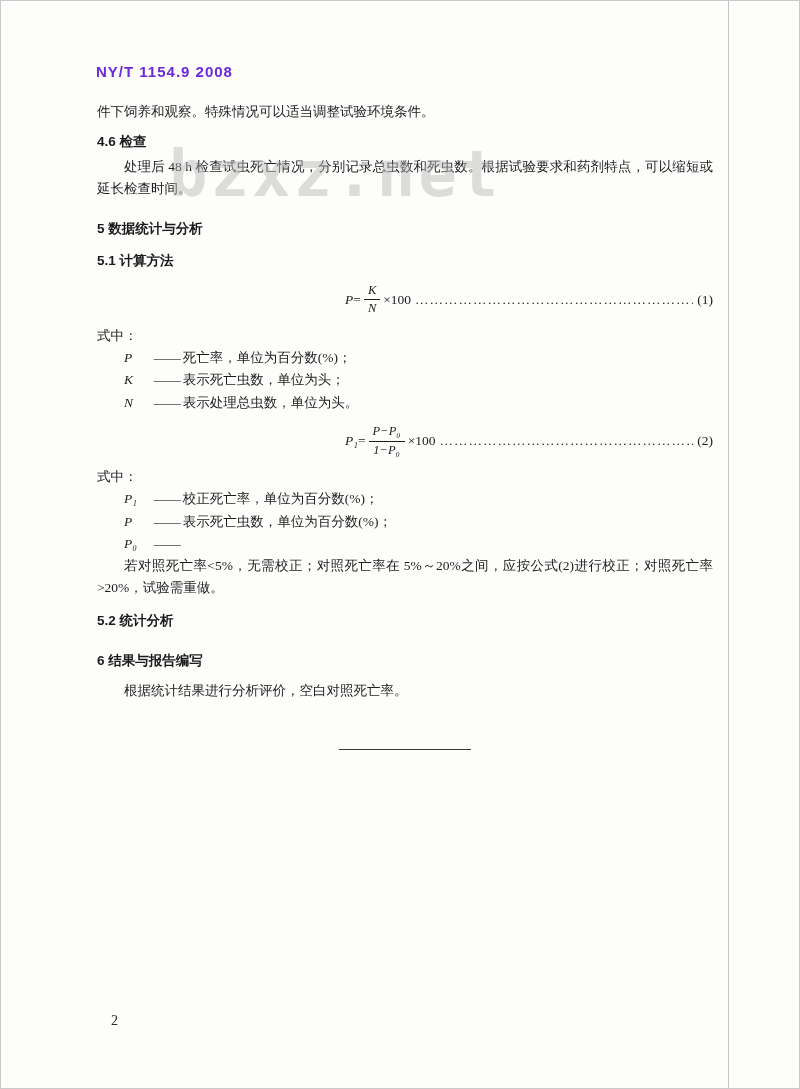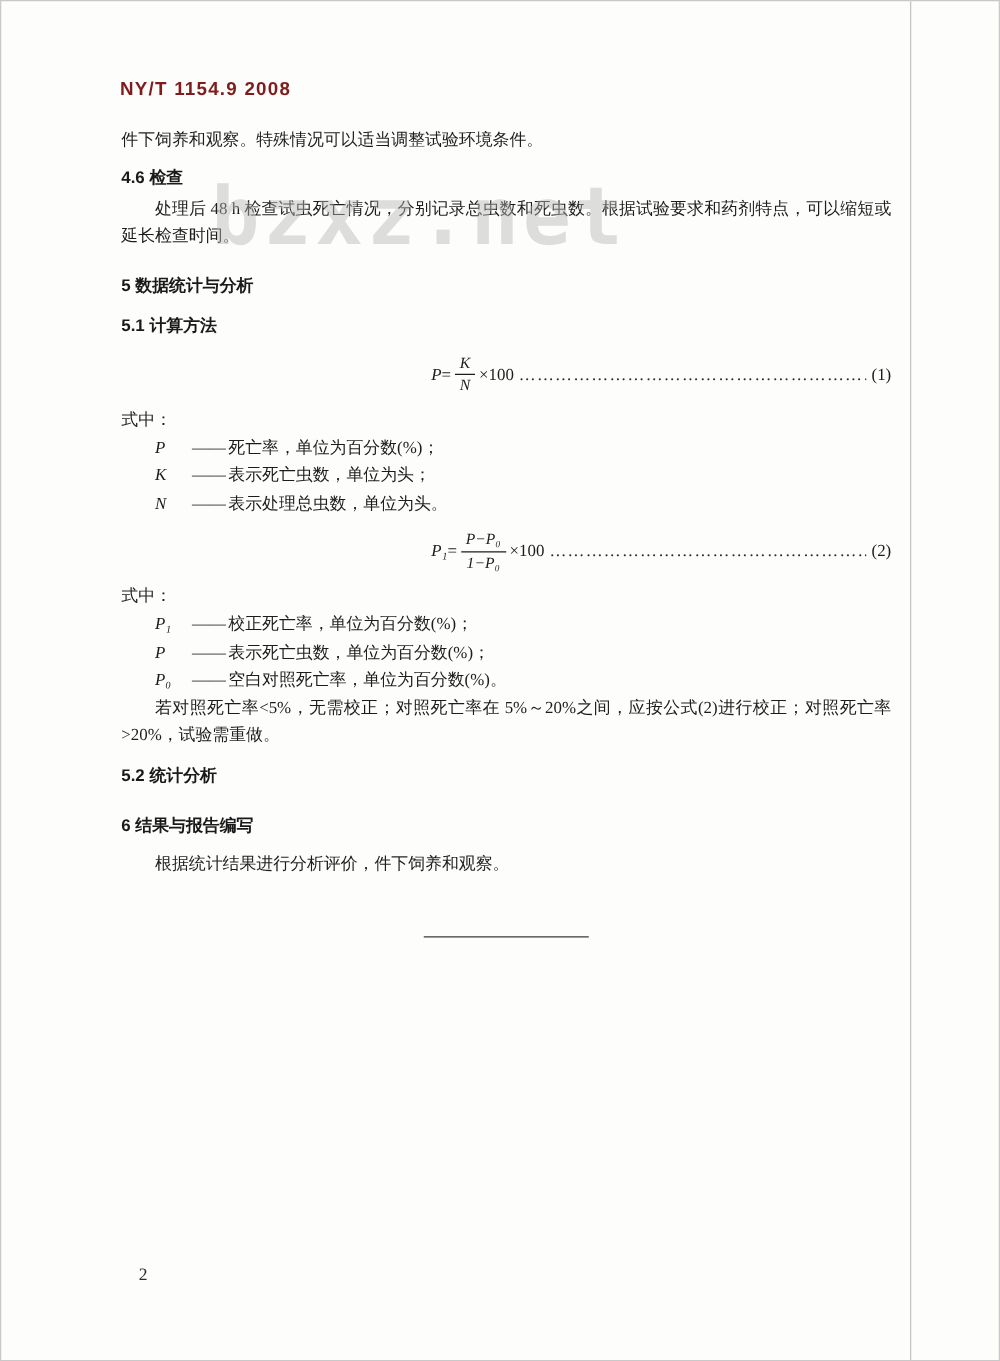--- a/index.html
+++ b/index.html
@@ -32,21 +32,21 @@
     z-index: 2;
     pointer-events: none;
     user-select: none;
   }
   .doc-header {
     position: absolute;
     top: 62px; left: 95px;
     font-family: "Liberation Sans", sans-serif;
     font-size: 15px;
     font-weight: bold;
-    color: #7f1d1d;
+    color: #6d28d9;
     letter-spacing: 1px;
   }
   .content {
     position: absolute;
     top: 100px; left: 96px;
     width: 616px;
     font-size: 13.5px;
     line-height: 1.65;
     text-align: justify;
     z-index: 1;
@@ -187,29 +187,28 @@
       <span>校正死亡率，单位为百分数(%)；</span>
     </div>
     <div class="def-row">
       <span class="sym">P</span>
       <span class="dash">——</span>
       <span>表示死亡虫数，单位为百分数(%)；</span>
     </div>
     <div class="def-row">
       <span class="sym">P₀</span>
       <span class="dash">——</span>
-      <span>空白对照死亡率，单位为百分数(%)。</span>
     </div>
 
     <p class="indent">若对照死亡率&lt;5%，无需校正；对照死亡率在 5%～20%之间，应按公式(2)进行校正；对照死亡率&gt;20%，试验需重做。</p>
 
     <h3 class="h-52">5.2  统计分析</h3>
 
     <h2 class="h-6">6  结果与报告编写</h2>
-    <p class="indent">根据统计结果进行分析评价，件下饲养和观察。</p>
+    <p class="indent">根据统计结果进行分析评价，空白对照死亡率。</p>
 
     <hr class="end-rule">
 
   </div>
 
   <div class="page-number">2</div>
 
 </div>
 
 </body></html>

